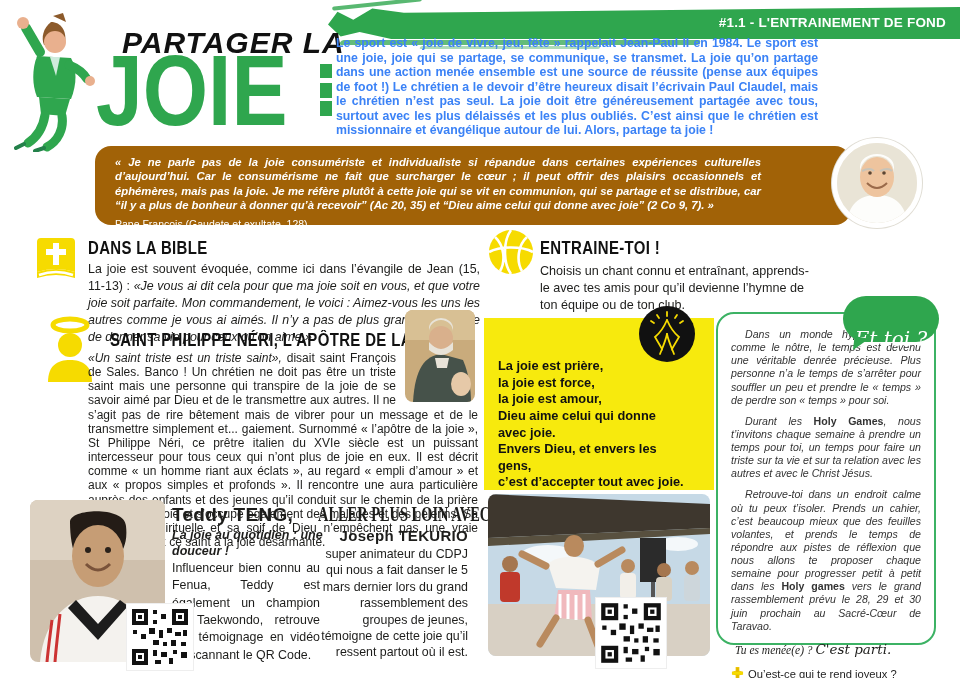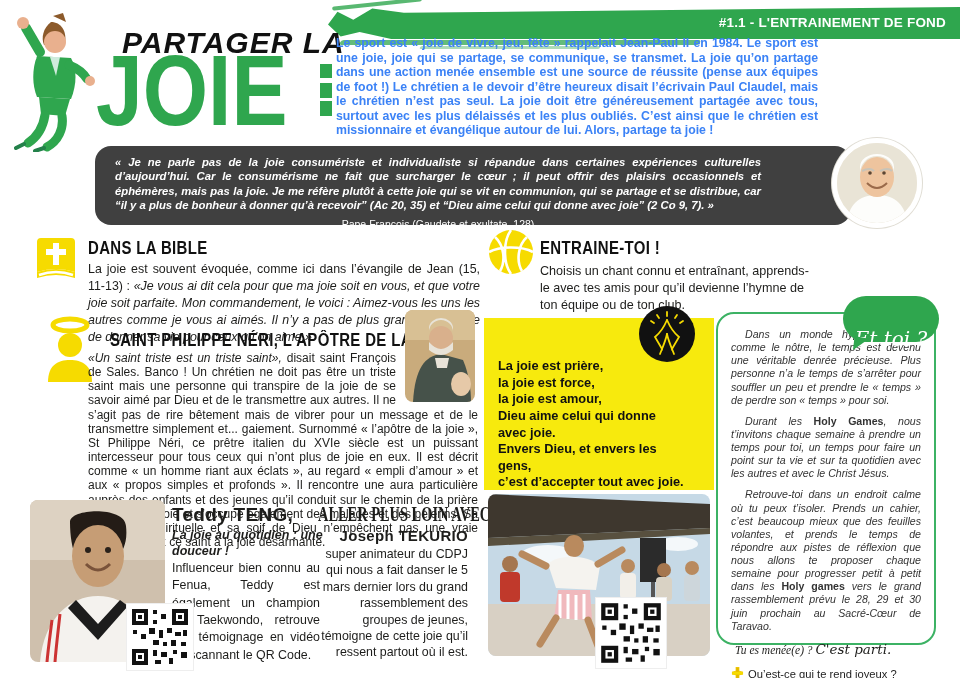--- a/index.html
+++ b/index.html
@@ -13,24 +13,24 @@
   .streak{background:#2fa64e;border-radius:4px;}
   
   .t1{left:122px;top:26px;font-size:30px;font-weight:900;font-style:italic;letter-spacing:1px;color:#111;}
   .t2{left:96px;top:40px;font-size:100px;font-weight:900;color:#2fa64e;line-height:1;
       transform:scaleX(.84);transform-origin:left top;letter-spacing:0px;}
   .deco-sq{width:12px;background:#2fa64e;}
   
   .intro{left:336px;top:36px;width:482px;color:#3b82f6;font-weight:bold;font-size:12.3px;
          line-height:1.18;text-align:justify;}
   
-  .quote-box{left:95px;top:146px;width:756px;height:79px;background:#404040;border-radius:16px;
+  .quote-box{left:95px;top:146px;width:756px;height:79px;background:#a16207;border-radius:16px;
              padding:9px 90px 9px 20px;box-sizing:border-box;color:#fff;}
   .quote-txt{font-size:11.3px;font-style:italic;font-weight:bold;line-height:1.28;text-align:justify;}
-  .quote-attr{font-size:10.5px;text-align:center;margin-top:5px;}
+  .quote-attr{font-size:10.5px;text-align:left;margin-top:5px;}
   .pope{left:832px;top:138px;width:90px;height:90px;border-radius:50%;background:#efe9dc;
         border:5px solid #fff;box-sizing:border-box;overflow:hidden;box-shadow:0 0 0 1px #e0ddd4;}
   
   .h-cond{font-weight:900;font-size:17px;color:#111;white-space:nowrap;display:inline-block;
           transform:scale(.88,1.05);transform-origin:left top;letter-spacing:.4px;}
   .h-serif{font-family:"Liberation Serif",serif;font-weight:bold;font-size:18px;white-space:nowrap;
            display:inline-block;transform:scale(.8,1.12);transform-origin:left top;}
   
   .bodytxt{font-size:12.4px;line-height:1.38;text-align:justify;}
   .dense{font-size:12px;line-height:1.18;}
@@ -291,21 +291,21 @@
     </svg>
   </div>
   <div class="abs qr" style="left:596px;top:598px;width:66px;height:66px;">
     <svg width="66" height="66">
         <use href="#qrsym"></use>
       </svg>
   </div>
 
   <div class="abs etbox">
     <p><span>Dans un monde hyper connecté comme le nôtre, le temps est devenu une véritable denrée précieuse. Plus personne n’a le temps de s’arrêter pour souffler un peu et prendre le « temps » de perdre son « temps » pour soi.</span></p>
-    <p><span>Durant les </span><span class="bd" style="font-style:normal;">Holy Games</span><span>, nous t’invitons chaque semaine à prendre un temps pour toi, un temps pour faire un point sur ta vie et sur ta quotidien avec les autres et avec le Christ Jésus.</span></p>
+    <p><span>Durant les </span><span class="bd" style="font-style:normal;">Holy Games</span><span>, nous t’invitons chaque semaine à prendre un temps pour toi, un temps pour faire un triste sur ta vie et sur ta relation avec les autres et avec le Christ Jésus.</span></p>
     <p><span>Retrouve-toi dans un endroit calme où tu peux t’isoler. Prends un cahier, c’est beaucoup mieux que des feuilles volantes, et prends le temps de répondre aux pistes de réflexion que nous allons te proposer chaque semaine pour progresser petit à petit dans les </span><span class="bd" style="font-style:normal;">Holy games</span><span> vers le grand rassemblement prévu le 28, 29 et 30 juin prochain au Sacré-Cœur de Taravao.</span></p>
     <div class="ready">
       <span class="it" style="font-family:'Liberation Serif',serif;">Tu es menée(e) ? </span>
       <span class="script" style="font-size:13.5px;">C'est parti.</span>
     </div>
     <div class="q">
       <svg width="13" height="13">
           <use href="#crossb"></use>
         </svg><span>Qu’est-ce qui te rend joyeux ?</span>
     </div>

